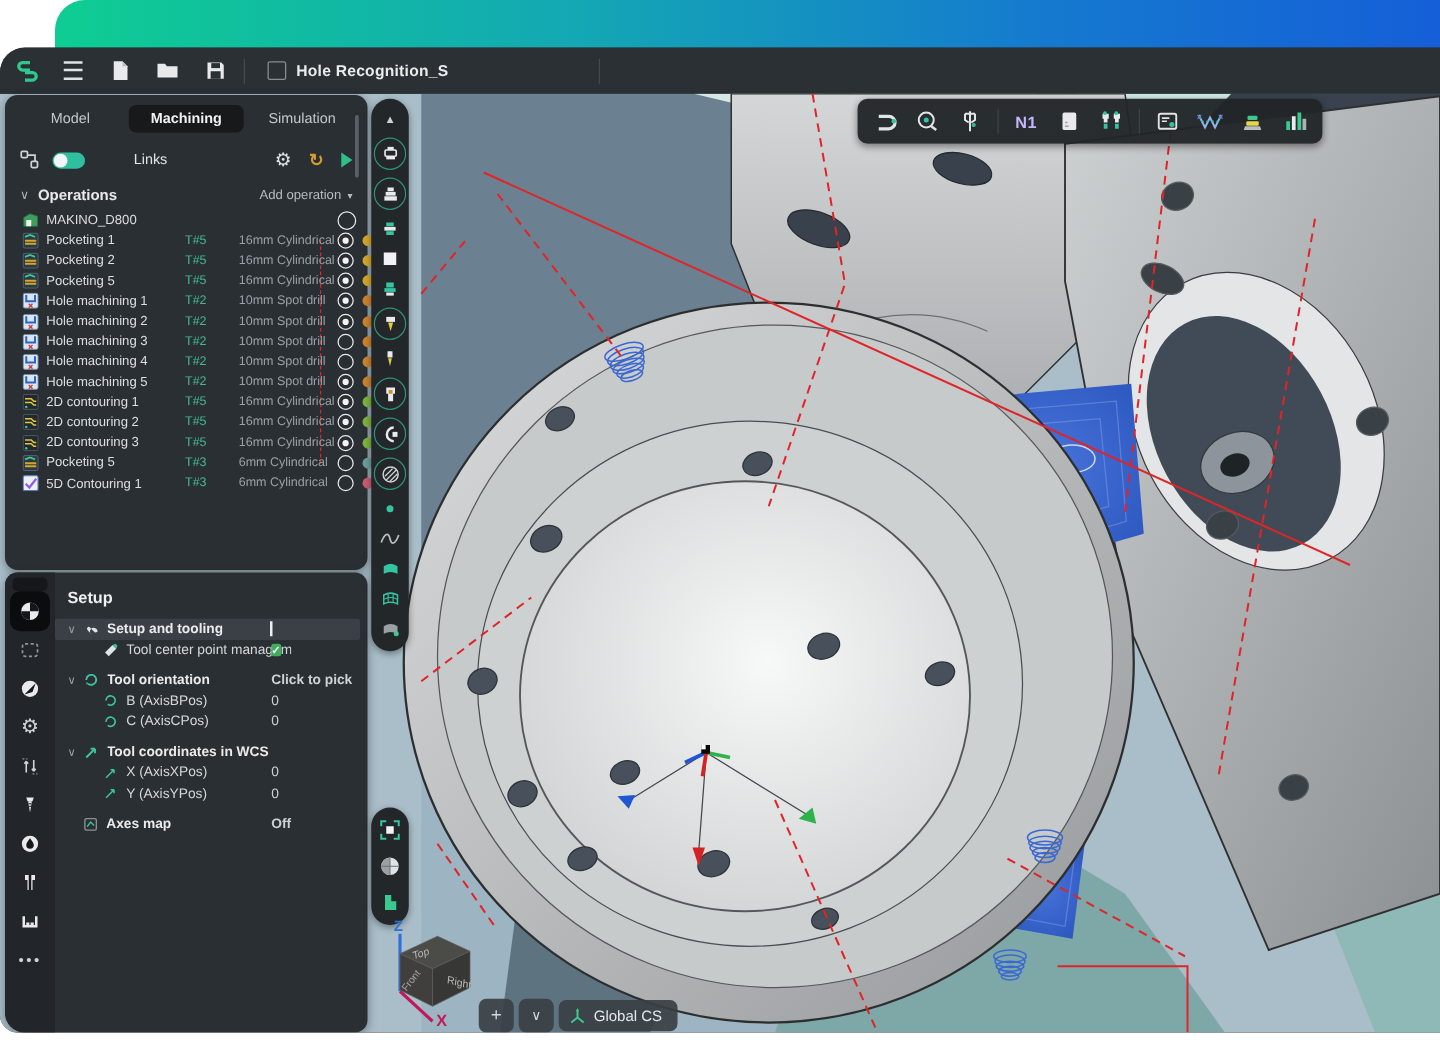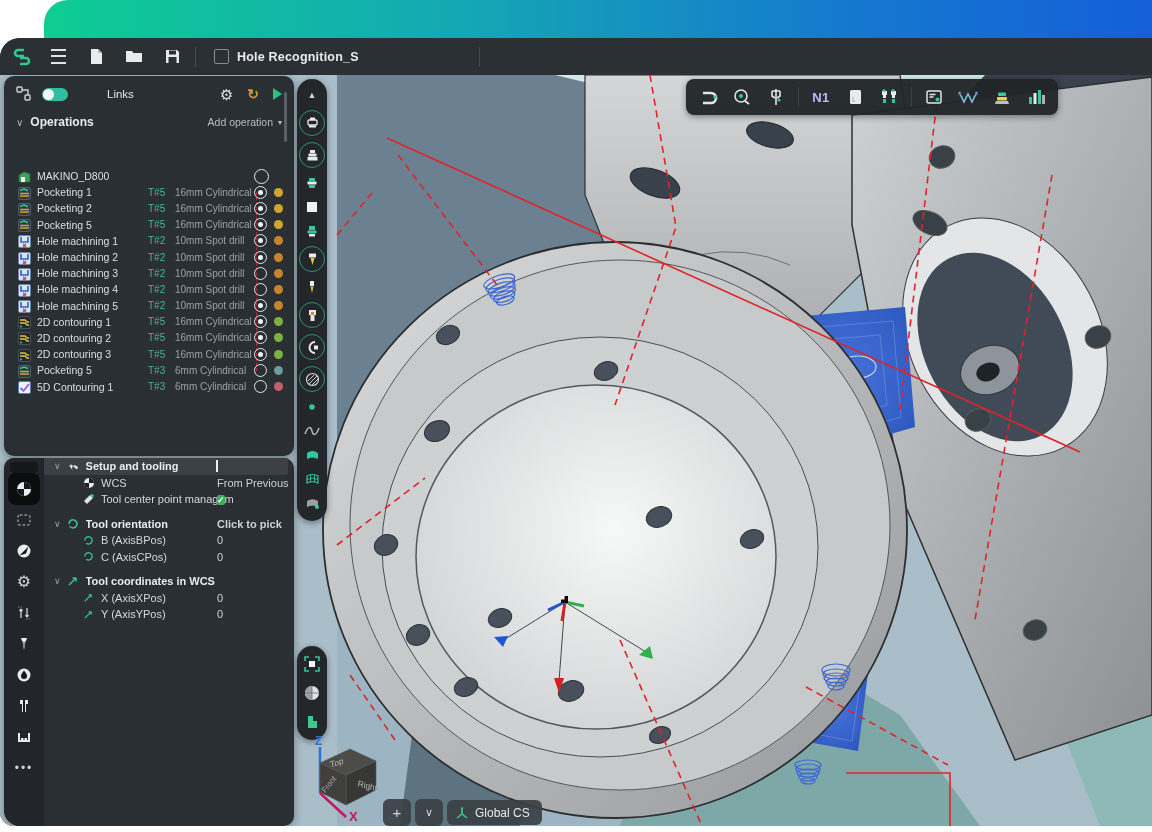--- a/index.html
+++ b/index.html
@@ -48,21 +48,21 @@
   .addop{margin-left:auto;font-size:10.5px;color:#b6bbbf;}
   .addop-tri{color:#b6bbbf;font-size:8px;margin-left:5px;}
   .ops-list{position:absolute;left:0;top:92px;right:0;height:245px;}
   .order-line{position:absolute;left:252px;top:24px;height:179px;border-left:1.5px dashed #d8262c;}
   .op-row{position:relative;display:flex;align-items:center;height:16.2px;padding:0 0 0 14px;}
   .op-row.selected{background:#050607;}
   .op-ic{width:13px;height:13px;flex:none;}
   .op-name{width:111px;flex:none;margin-left:6px;font-size:10.5px;color:#dcdfe1;white-space:nowrap;overflow:hidden;}
   .op-row.selected .op-name{color:#3fd3a5;}
   .op-tool{width:27px;flex:none;font-size:10px;color:#45b893;}
-  .op-desc{width:79px;flex:none;font-size:10px;color:#9aa1a6;white-space:nowrap;overflow:hidden;}
+  .op-desc{width:79px;flex:none;font-size:10px;color:#9aa1a6;white-space:nowrap;overflow:hidden;margin-left:16px;}
   .op-radio{width:11px;height:11px;flex:none;border:1.5px solid #e6e9ea;border-radius:50%;position:relative;z-index:2;background:rgba(42,47,51,.2);}
   .op-radio.dot::after{content:"";position:absolute;left:3px;top:3px;width:5px;height:5px;border-radius:50%;background:#f2f4f4;}
   .op-radio.big{width:13px;height:13px;}
   .op-dot{width:9px;height:9px;border-radius:50%;flex:none;margin-left:7px;}
   .ops-scroll{position:absolute;right:7px;top:16px;width:3px;height:50px;border-radius:2px;background:#596066;}
 
   
   .setup-panel{position:absolute;left:4px;top:420px;width:290px;height:368px;background:#2a2f33;
     border-radius:10px 10px 10px 16px;box-shadow:0 2px 8px rgba(0,0,0,.35);}
   .rail{position:absolute;left:0;top:0;bottom:0;width:40px;background:#22262a;border-radius:10px 0 0 16px;}
@@ -293,20 +293,25 @@
           <path d="M565,527 L548,535" stroke="#2255d4" stroke-width="3"></path>
           <path d="M565,527 L584,531" stroke="#2eb24c" stroke-width="3"></path>
           <path d="M565,527 L562,546" stroke="#d42222" stroke-width="3"></path>
           <rect x="561" y="521" width="7" height="7" fill="#0a0a0a"></rect>
           <rect x="561" y="521" width="3.5" height="3.5" fill="#ffffff"></rect>
         </g>
       </svg>
     </div>
 
     <div class="ops-panel">
+      <div class="tabs">
+        <div class="tab">Model</div>
+        <div class="tab active">Machining</div>
+        <div class="tab">Simulation</div>
+      </div>
       <div class="links-row">
         <svg width="16" height="16" viewBox="0 0 16 16">
           <rect x="1" y="1" width="5" height="5" rx="1" fill="none" stroke="#cfd3d6" stroke-width="1.4"></rect>
           <rect x="9" y="9" width="5" height="5" rx="1" fill="none" stroke="#cfd3d6" stroke-width="1.4"></rect>
           <path d="M6,4 L12,4 L12,9" fill="none" stroke="#cfd3d6" stroke-width="1.4"></path>
         </svg>
         <span class="toggle"></span>
         <span class="links-label">Links</span>
         <span class="links-right">
           <span class="gear-g">⚙</span>
@@ -549,41 +554,31 @@
                 <rect x="5" y="9" width="2.5" height="3" fill="#e8eaec"></rect>
                 <rect x="8.5" y="9" width="2.5" height="3" fill="#e8eaec"></rect>
               </svg>
             </div>
             <div class="rail-ic">
               <span style="font-size:12px;letter-spacing:2px;color:#cfd3d6">•••</span>
             </div>
           </div>
       </div>
       <div class="su-content">
+        <div class="su-title">Setup</div>
 
         <div class="su-row head hl">
           <span class="chev">∨</span>
           <span class="lic">
             <svg width="12" height="12" viewBox="0 0 12 12">
                 <path d="M8.5,1 a3,3 0 1 0 2.4,4.5 L7,9 a1.4,1.4 0 1 1 -2,-2 l3.9,-3.9 Z" fill="#dfe3e5" transform="rotate(90 6 6)"></path>
               </svg>
           </span>
           <span class="su-lbl">Setup and tooling</span>
           <span class="caretbar"></span>
-        </div>
-        <div class="su-row">
-          <span class="lic">
-            <svg width="12" height="12" viewBox="0 0 12 12">
-                <circle cx="6" cy="6" r="5" fill="#e8eaec"></circle>
-                <path d="M6,1 A5,5 0 0 1 11,6 L6,6 Z" fill="#1d2124"></path>
-                <path d="M6,11 A5,5 0 0 1 1,6 L6,6 Z" fill="#1d2124"></path>
-              </svg>
-          </span>
-          <span class="su-lbl">WCS</span>
-          <span class="su-val">From Previous</span>
         </div>
         <div class="su-row">
           <span class="lic">
             <svg width="12" height="12" viewBox="0 0 12 12">
                 <path d="M1,8 L7,2 L10,5 L4,11 Z" fill="#dfe3e5"></path>
                 <path d="M7,2 L10,5 L11,2.5 L9.5,1 Z" fill="#35c4a2"></path>
               </svg>
           </span>
           <span class="su-lbl">Tool center point management</span>
           <span class="su-val"><span class="chkbox">✓</span></span>
@@ -641,20 +636,30 @@
         <div class="su-row">
           <span class="lic">
             <svg width="11" height="11" viewBox="0 0 12 12">
                 <path d="M2,10 L9,3 M9,3 L9,6 M9,3 L6,3" stroke="#3cc4a0" stroke-width="1.3" fill="none"></path>
               </svg>
           </span>
           <span class="su-lbl">Y (AxisYPos)</span>
           <span class="su-val">0</span>
         </div>
         <div class="gap8"></div>
+        <div class="su-row head" style="padding-left:22px">
+          <span class="lic">
+            <svg width="11" height="11" viewBox="0 0 12 12">
+                <rect x="1" y="1" width="10" height="10" rx="1.5" fill="none" stroke="#8a9094" stroke-width="1.2"></rect>
+                <path d="M3,8 L6,4 L9,7" fill="none" stroke="#3cc4a0" stroke-width="1.2"></path>
+              </svg>
+          </span>
+          <span class="su-lbl">Axes map</span>
+          <span class="su-val">Off</span>
+        </div>
       </div>
     </div>
 
     <div class="vtool" id="vtool">
         <div class="vt-ic">
           <span style="font-size:9px;color:#cfd3d6">▲</span>
         </div>
         <div class="vt-circ">
           <div class="vt-ic">
             <svg width="15" height="15" viewBox="0 0 15 15">

